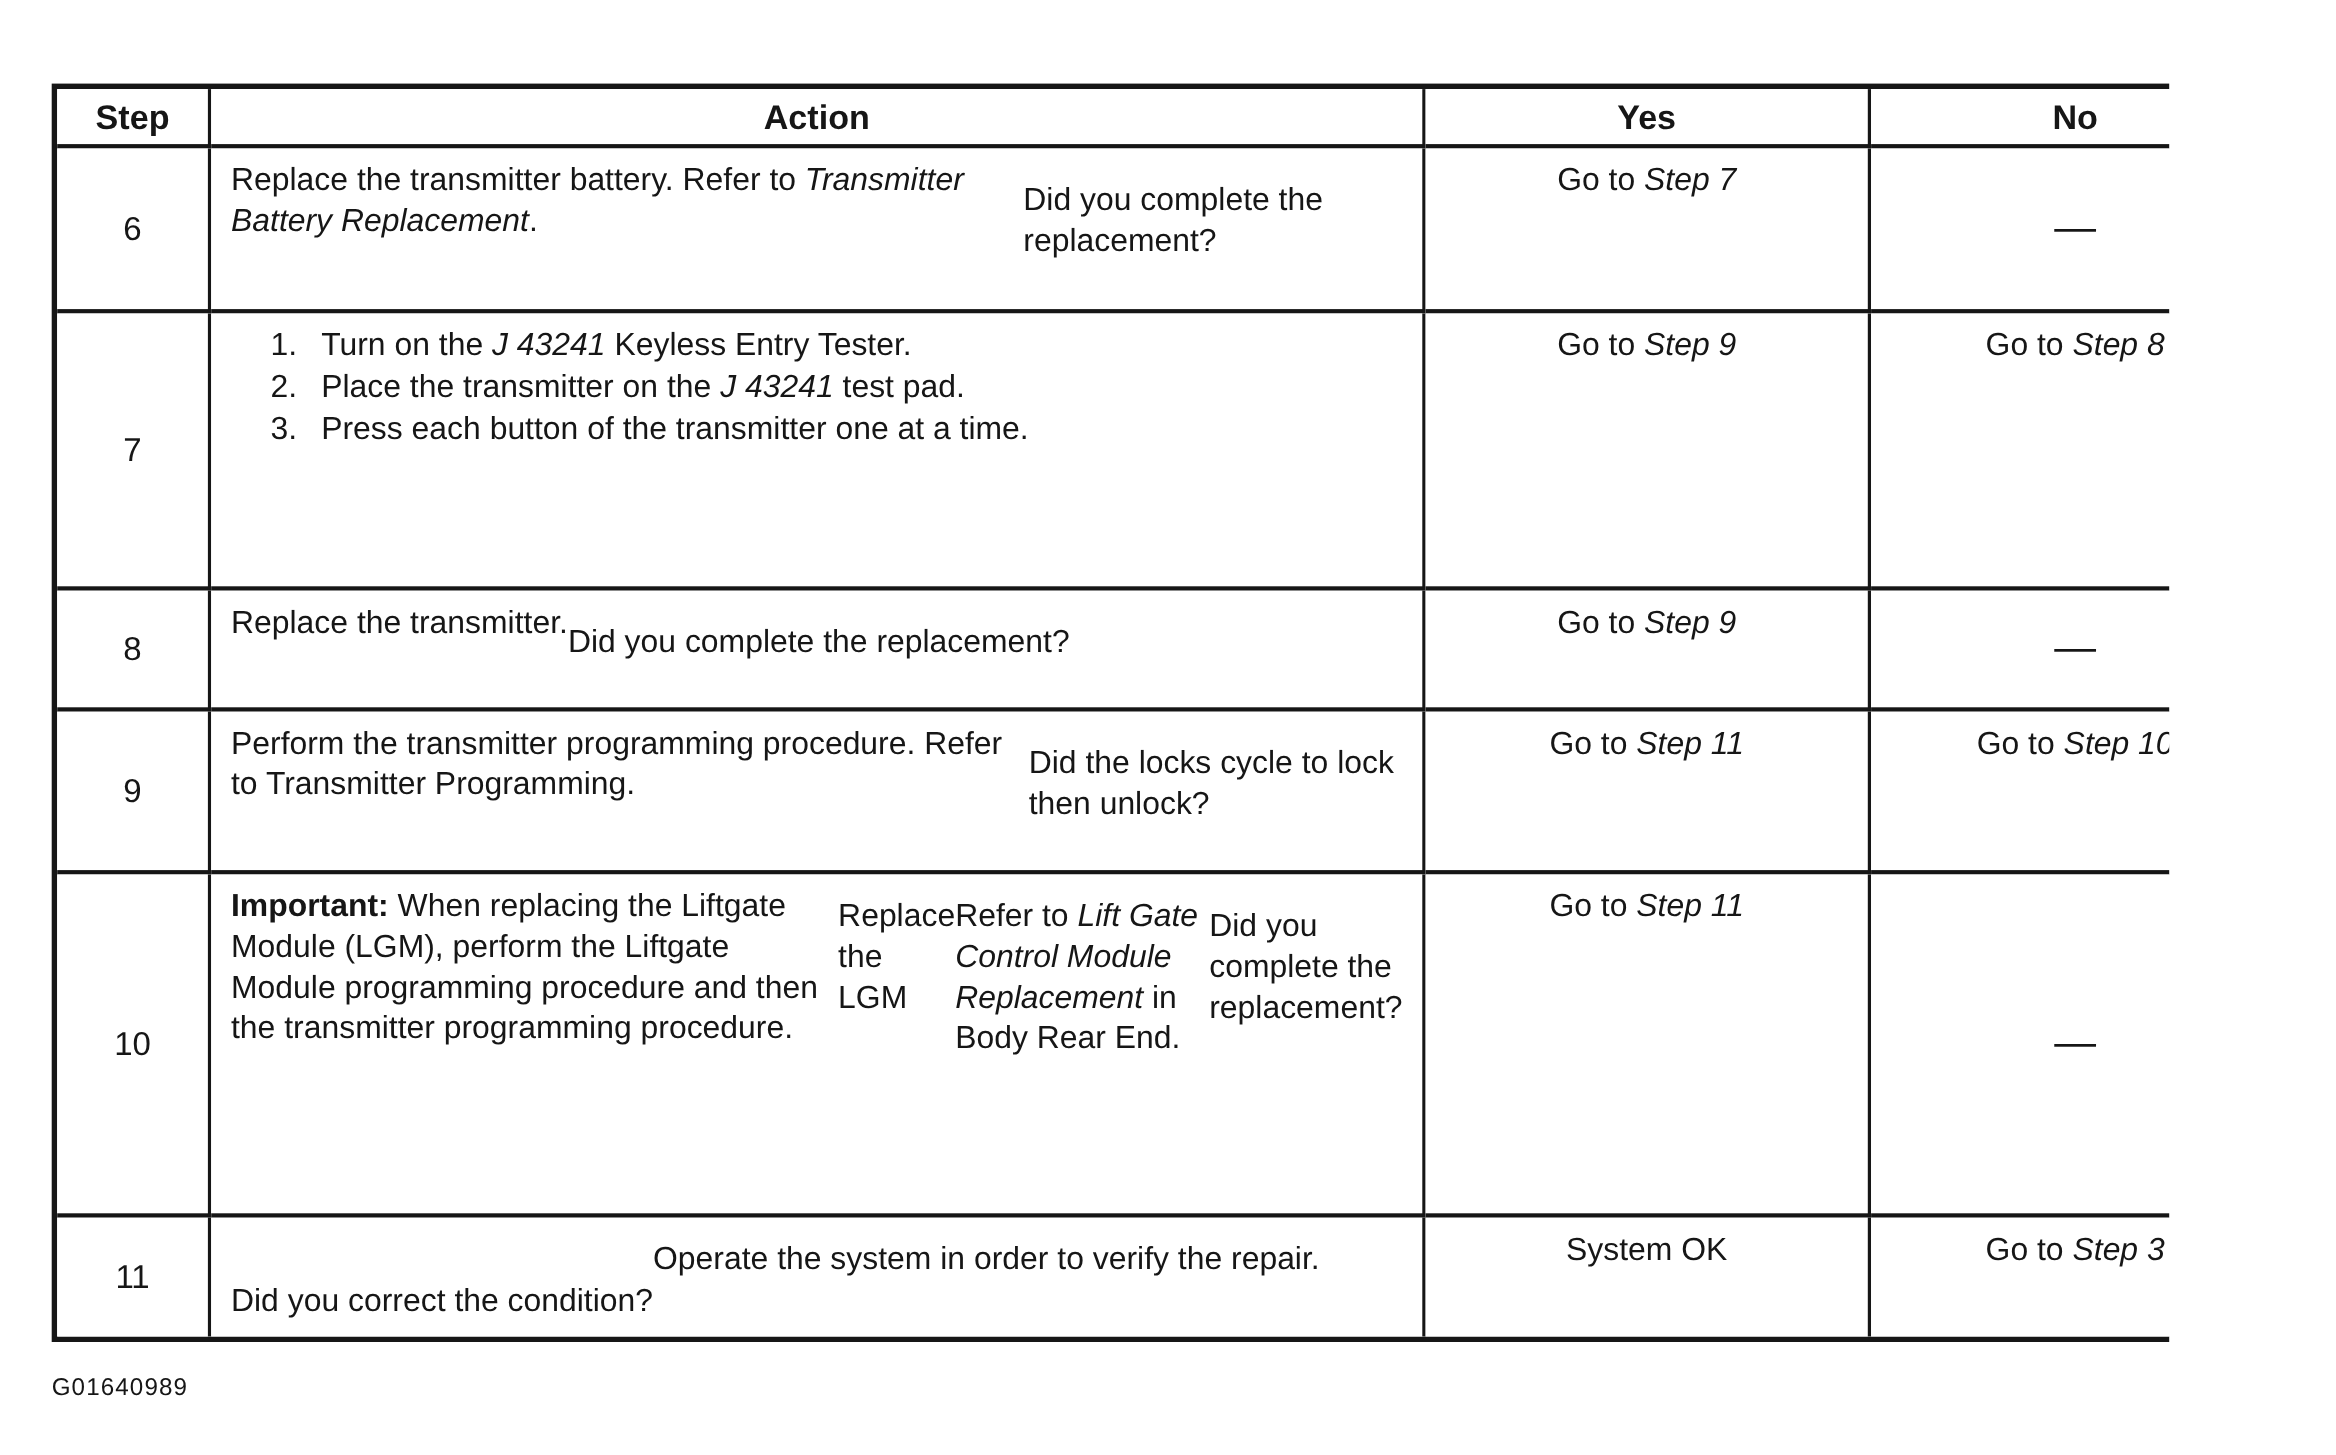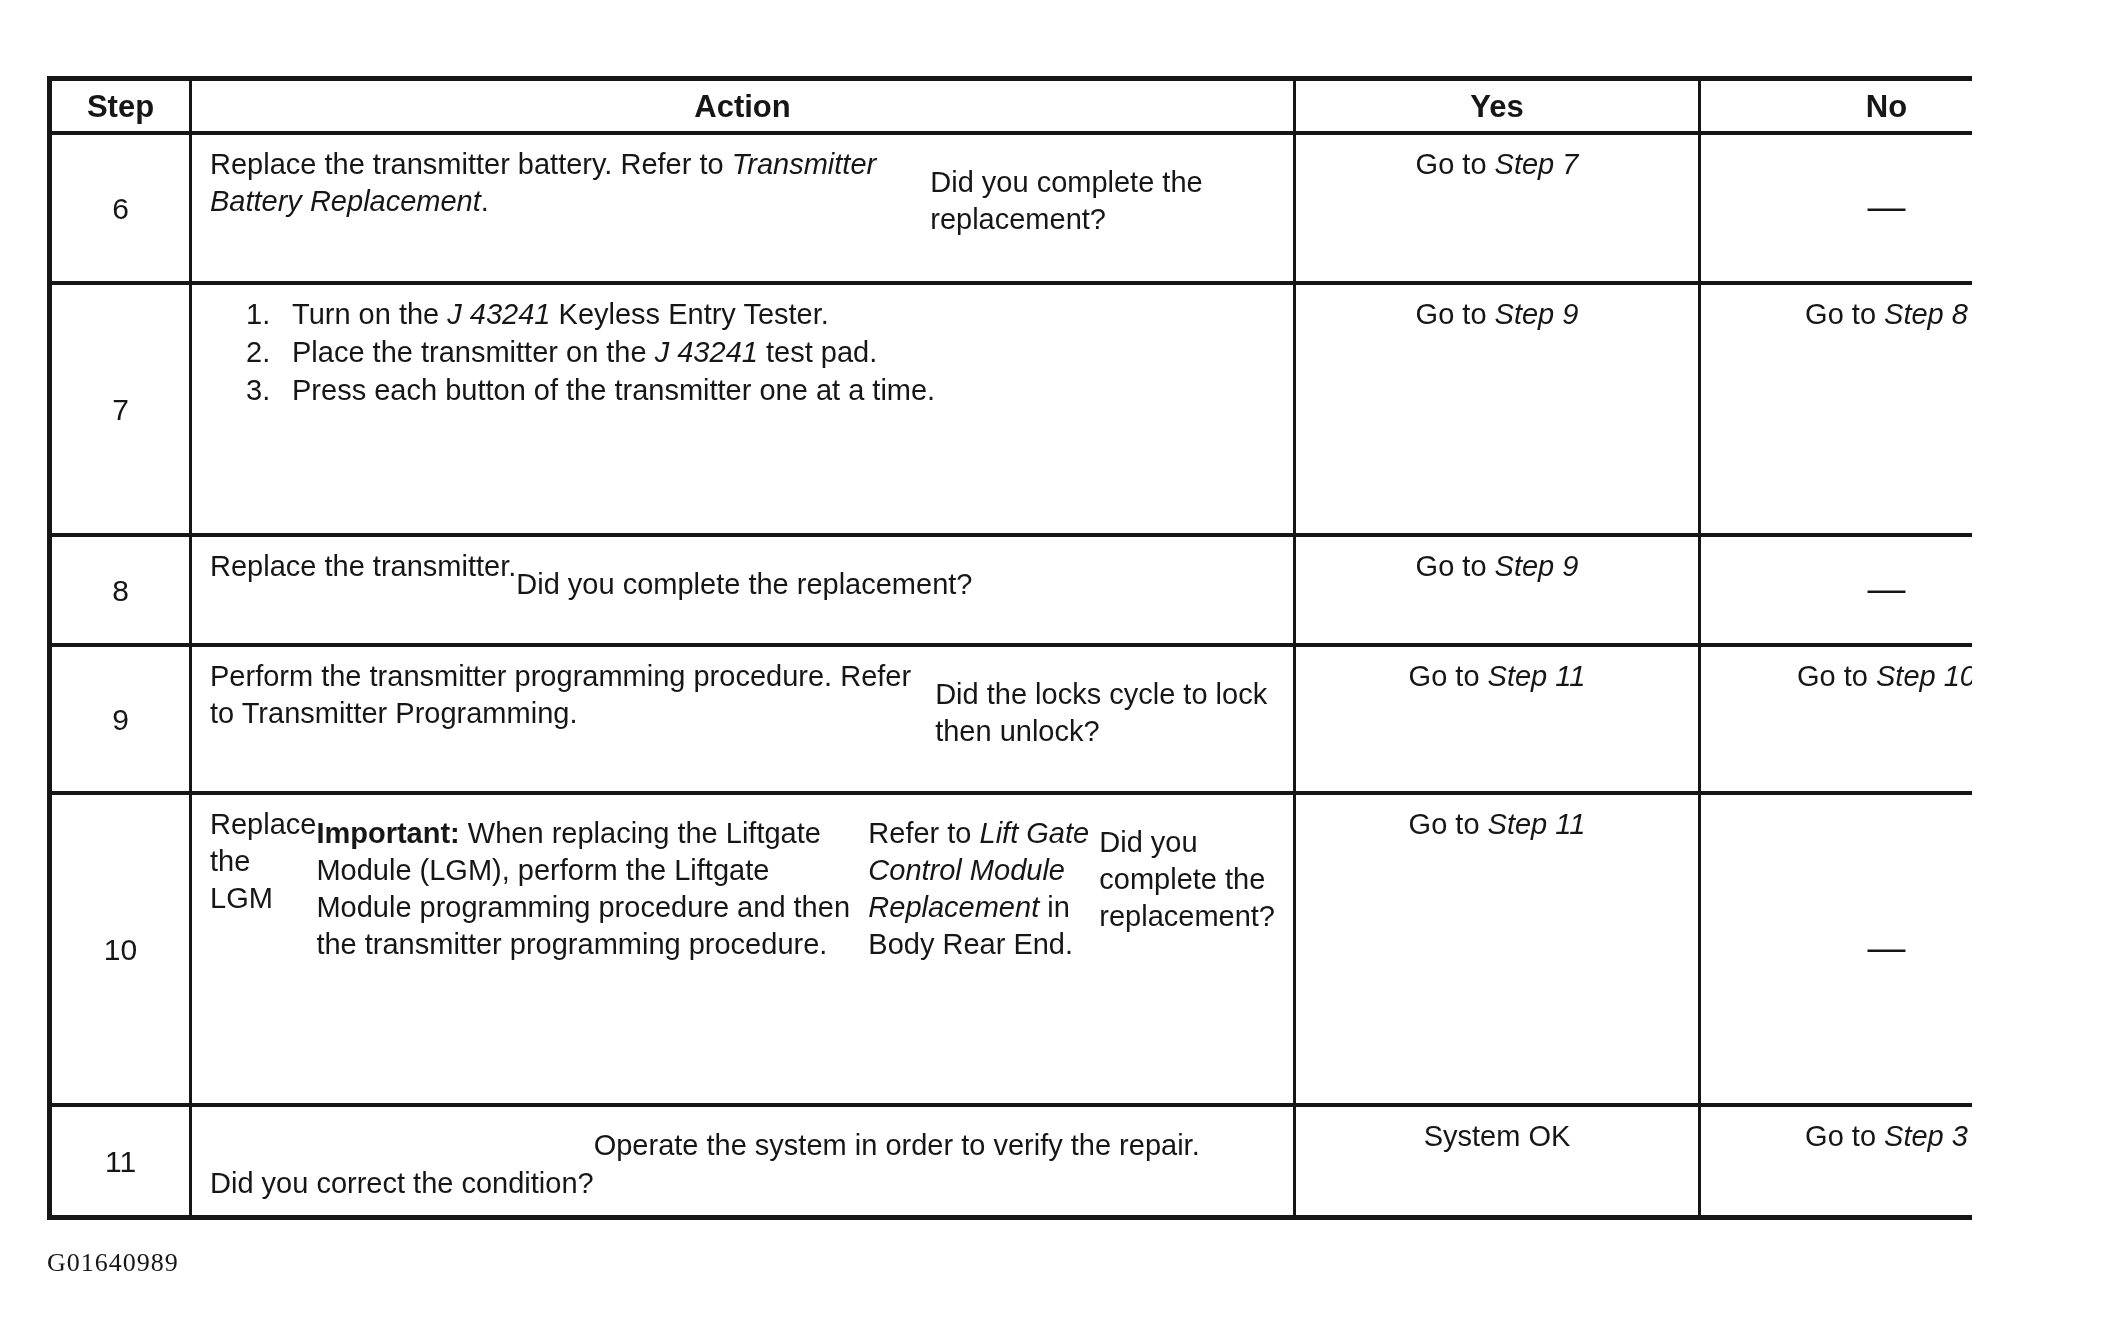--- a/index.html
+++ b/index.html
@@ -65,21 +65,21 @@
     align-items:center; justify-content:flex-start;
     padding:11px 10px 13px 10px;
     text-align:center;
   }
   .answer-cell.dash{ justify-content:center; }
   .answer-cell.dash .answer-inner{ font-size:38px; line-height:38px; }
   i{ font-style:italic; }
   b{ font-weight:700; }
   .caption{
     position:absolute; left:47px; top:1248px;
-    font-size:26px; letter-spacing:1px;font-family:Liberation Serif, serif;
+    font-size:22px; letter-spacing:1px;
   }
 </style>
 </head>
 <body>
 
 <div class="page">
 
   <div class="diag-table">
     <div class="row">
       <div class="cell header-cell">Step</div>
@@ -126,22 +126,22 @@
         </div></div>
       <div class="row"><div class="cell step-cell">9</div><div class="cell action-cell">
           <div class="para"><span>Perform the transmitter programming procedure. Refer to Transmitter Programming.</span></div>
           <div class="para question"><span>Did the locks cycle to lock then unlock?</span></div>
         </div><div class="cell answer-cell yes-cell">
           <div class="answer-inner"><span>Go to </span><i>Step 11</i></div>
         </div><div class="cell answer-cell no-cell">
           <div class="answer-inner"><span>Go to </span><i>Step 10</i></div>
         </div></div>
       <div class="row"><div class="cell step-cell">10</div><div class="cell action-cell">
+          <div class="para"><b>Important:</b><span> When replacing the Liftgate Module (LGM), perform the Liftgate Module programming procedure and then the transmitter programming procedure.</span></div>
           <div class="para"><span>Replace the LGM</span></div>
-          <div class="para"><b>Important:</b><span> When replacing the Liftgate Module (LGM), perform the Liftgate Module programming procedure and then the transmitter programming procedure.</span></div>
           <div class="para"><span>Refer to </span><i>Lift Gate Control Module Replacement</i><span> in Body Rear End.</span></div>
           <div class="para question"><span>Did you complete the replacement?</span></div>
         </div><div class="cell answer-cell yes-cell">
           <div class="answer-inner"><span>Go to </span><i>Step 11</i></div>
         </div><div class="cell answer-cell no-cell dash">
           <div class="answer-inner"><span>—</span></div>
         </div></div>
       <div class="row"><div class="cell step-cell">11</div><div class="cell action-cell">
           <div class="para question"><span>Did you correct the condition?</span></div>
           <div class="para"><span>Operate the system in order to verify the repair.</span></div>

